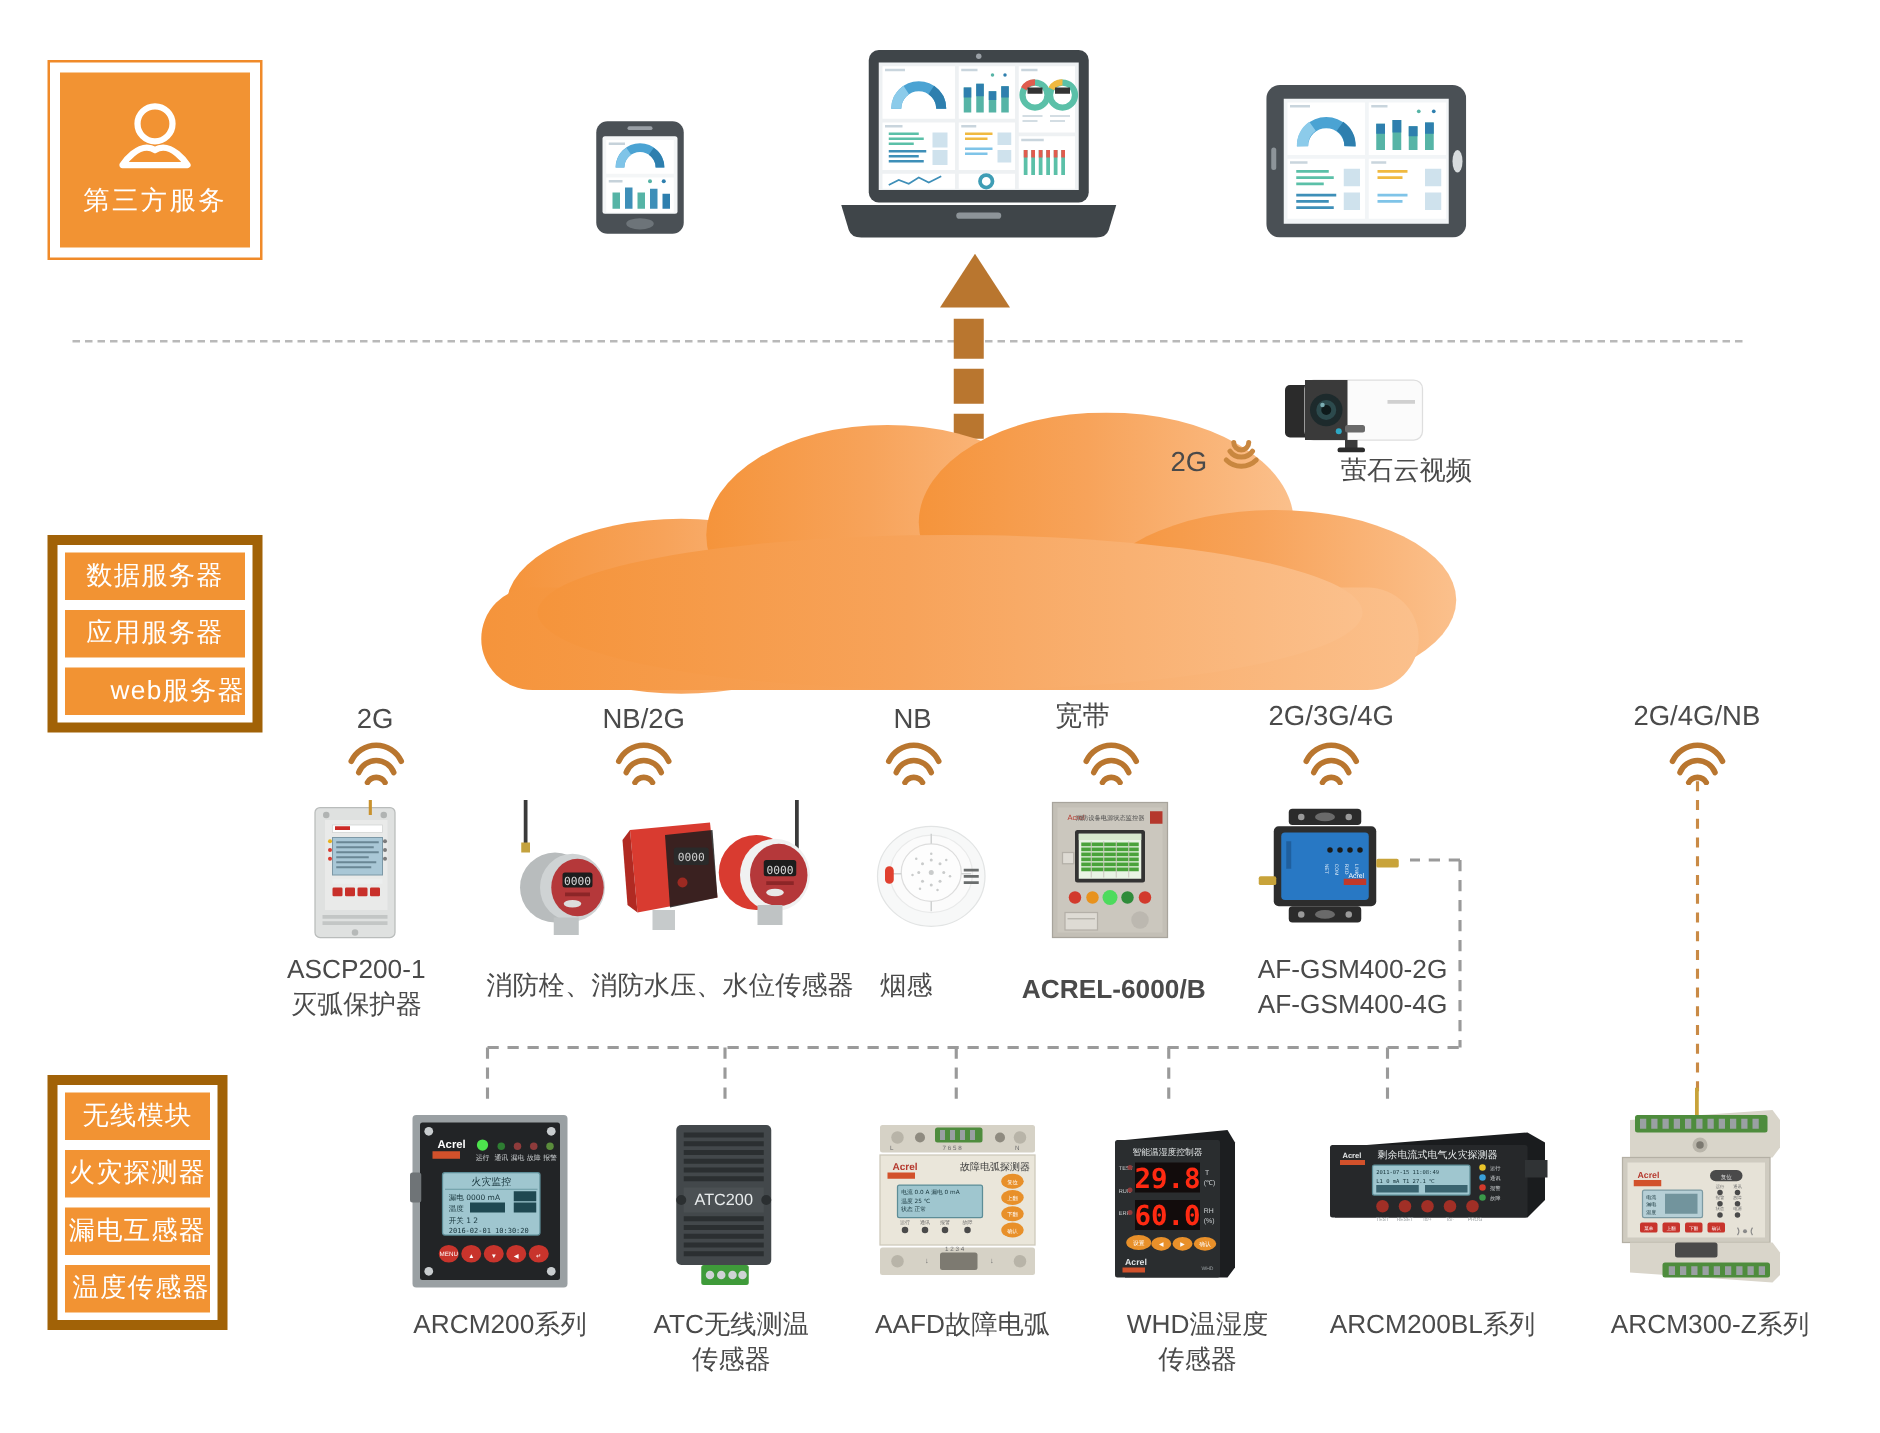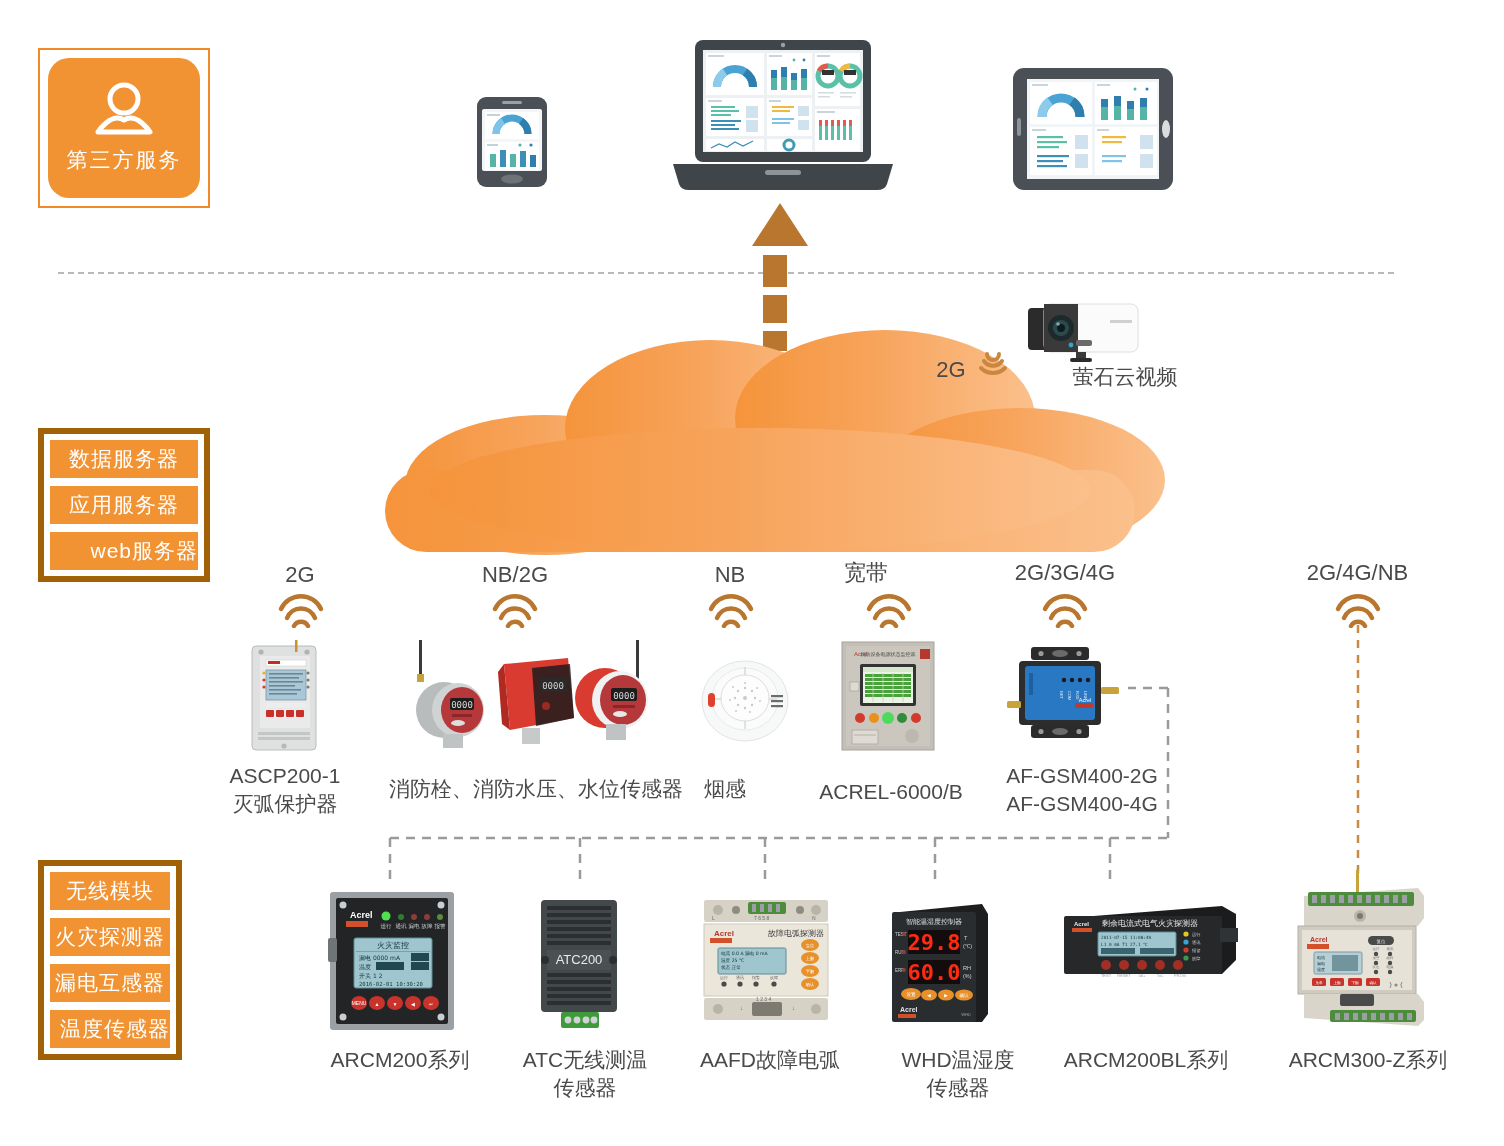--- a/index.html
+++ b/index.html
@@ -14,21 +14,21 @@
     position: relative;
     width: 1504px;
     height: 1146px;
     background: #ffffff;
     overflow: hidden;
   }
 
   
   .panel {
     position: absolute;
-    border: 6px solid #a16207;
+    border: 8px solid #a16207;
     background: #ffffff;
     box-sizing: border-box;
     padding: 6px;
   }
   .panel-row {
     background: #F29333;
     color: #ffffff;
     text-align: center;
     font-size: 21px;
     letter-spacing: 1px;
@@ -49,21 +49,20 @@
     box-sizing: border-box;
     padding: 8px;
   }
   .tps-inner {
     width: 100%; height: 100%;
     background: #F29333;
     display: flex;
     flex-direction: column;
     align-items: center;
     justify-content: center;
-    border-radius: 21px;
   }
   .tps-label {
     color: #fff;
     font-size: 21px;
     letter-spacing: 2px;
     margin-top: 6px;
   }
 
   
   .hdivider {
@@ -576,21 +575,21 @@
       <circle cx="34" cy="78" r="5" fill="#e8921d"></circle>
       <circle cx="48" cy="78" r="6" fill="#4ddb5d"></circle>
       <circle cx="62" cy="78" r="5" fill="#2f8c3a"></circle>
       <circle cx="76" cy="78" r="5" fill="#d23a2c"></circle>
 
       <rect x="12" y="90" width="26" height="14" fill="#dedbd4" stroke="#b4b0a8"></rect>
       <line x1="14" y1="95" x2="36" y2="95" stroke="#b4b0a8"></line>
       <circle cx="72" cy="96" r="7" fill="#bcb8b0"></circle>
     </svg>
   </div>
-  <div class="lbl" style="left:806px; top:778px; width:170px;">ACREL-6000/B</div>
+  <div class="lbl" style="left:806px; top:778px; width:170px;font-weight:bold;">ACREL-6000/B</div>
 
   <div class="lbl lbl-net" style="left:1000px; top:558px; width:130px;">2G/3G/4G</div>
   <div class="dev" style="left:1042px; top:592px;">
     <svg width="46" height="36" viewBox="0 0 46 36">
       <g fill="none" stroke="#B9762F" stroke-width="4.5" stroke-linecap="round">
         <path d="M 3 17 A 22 22 0 0 1 43 17"></path>
         <path d="M 9 26 A 15 15 0 0 1 37 26"></path>
         <path d="M 16 34 A 8 8 0 0 1 30 34"></path>
       </g>
     </svg>

